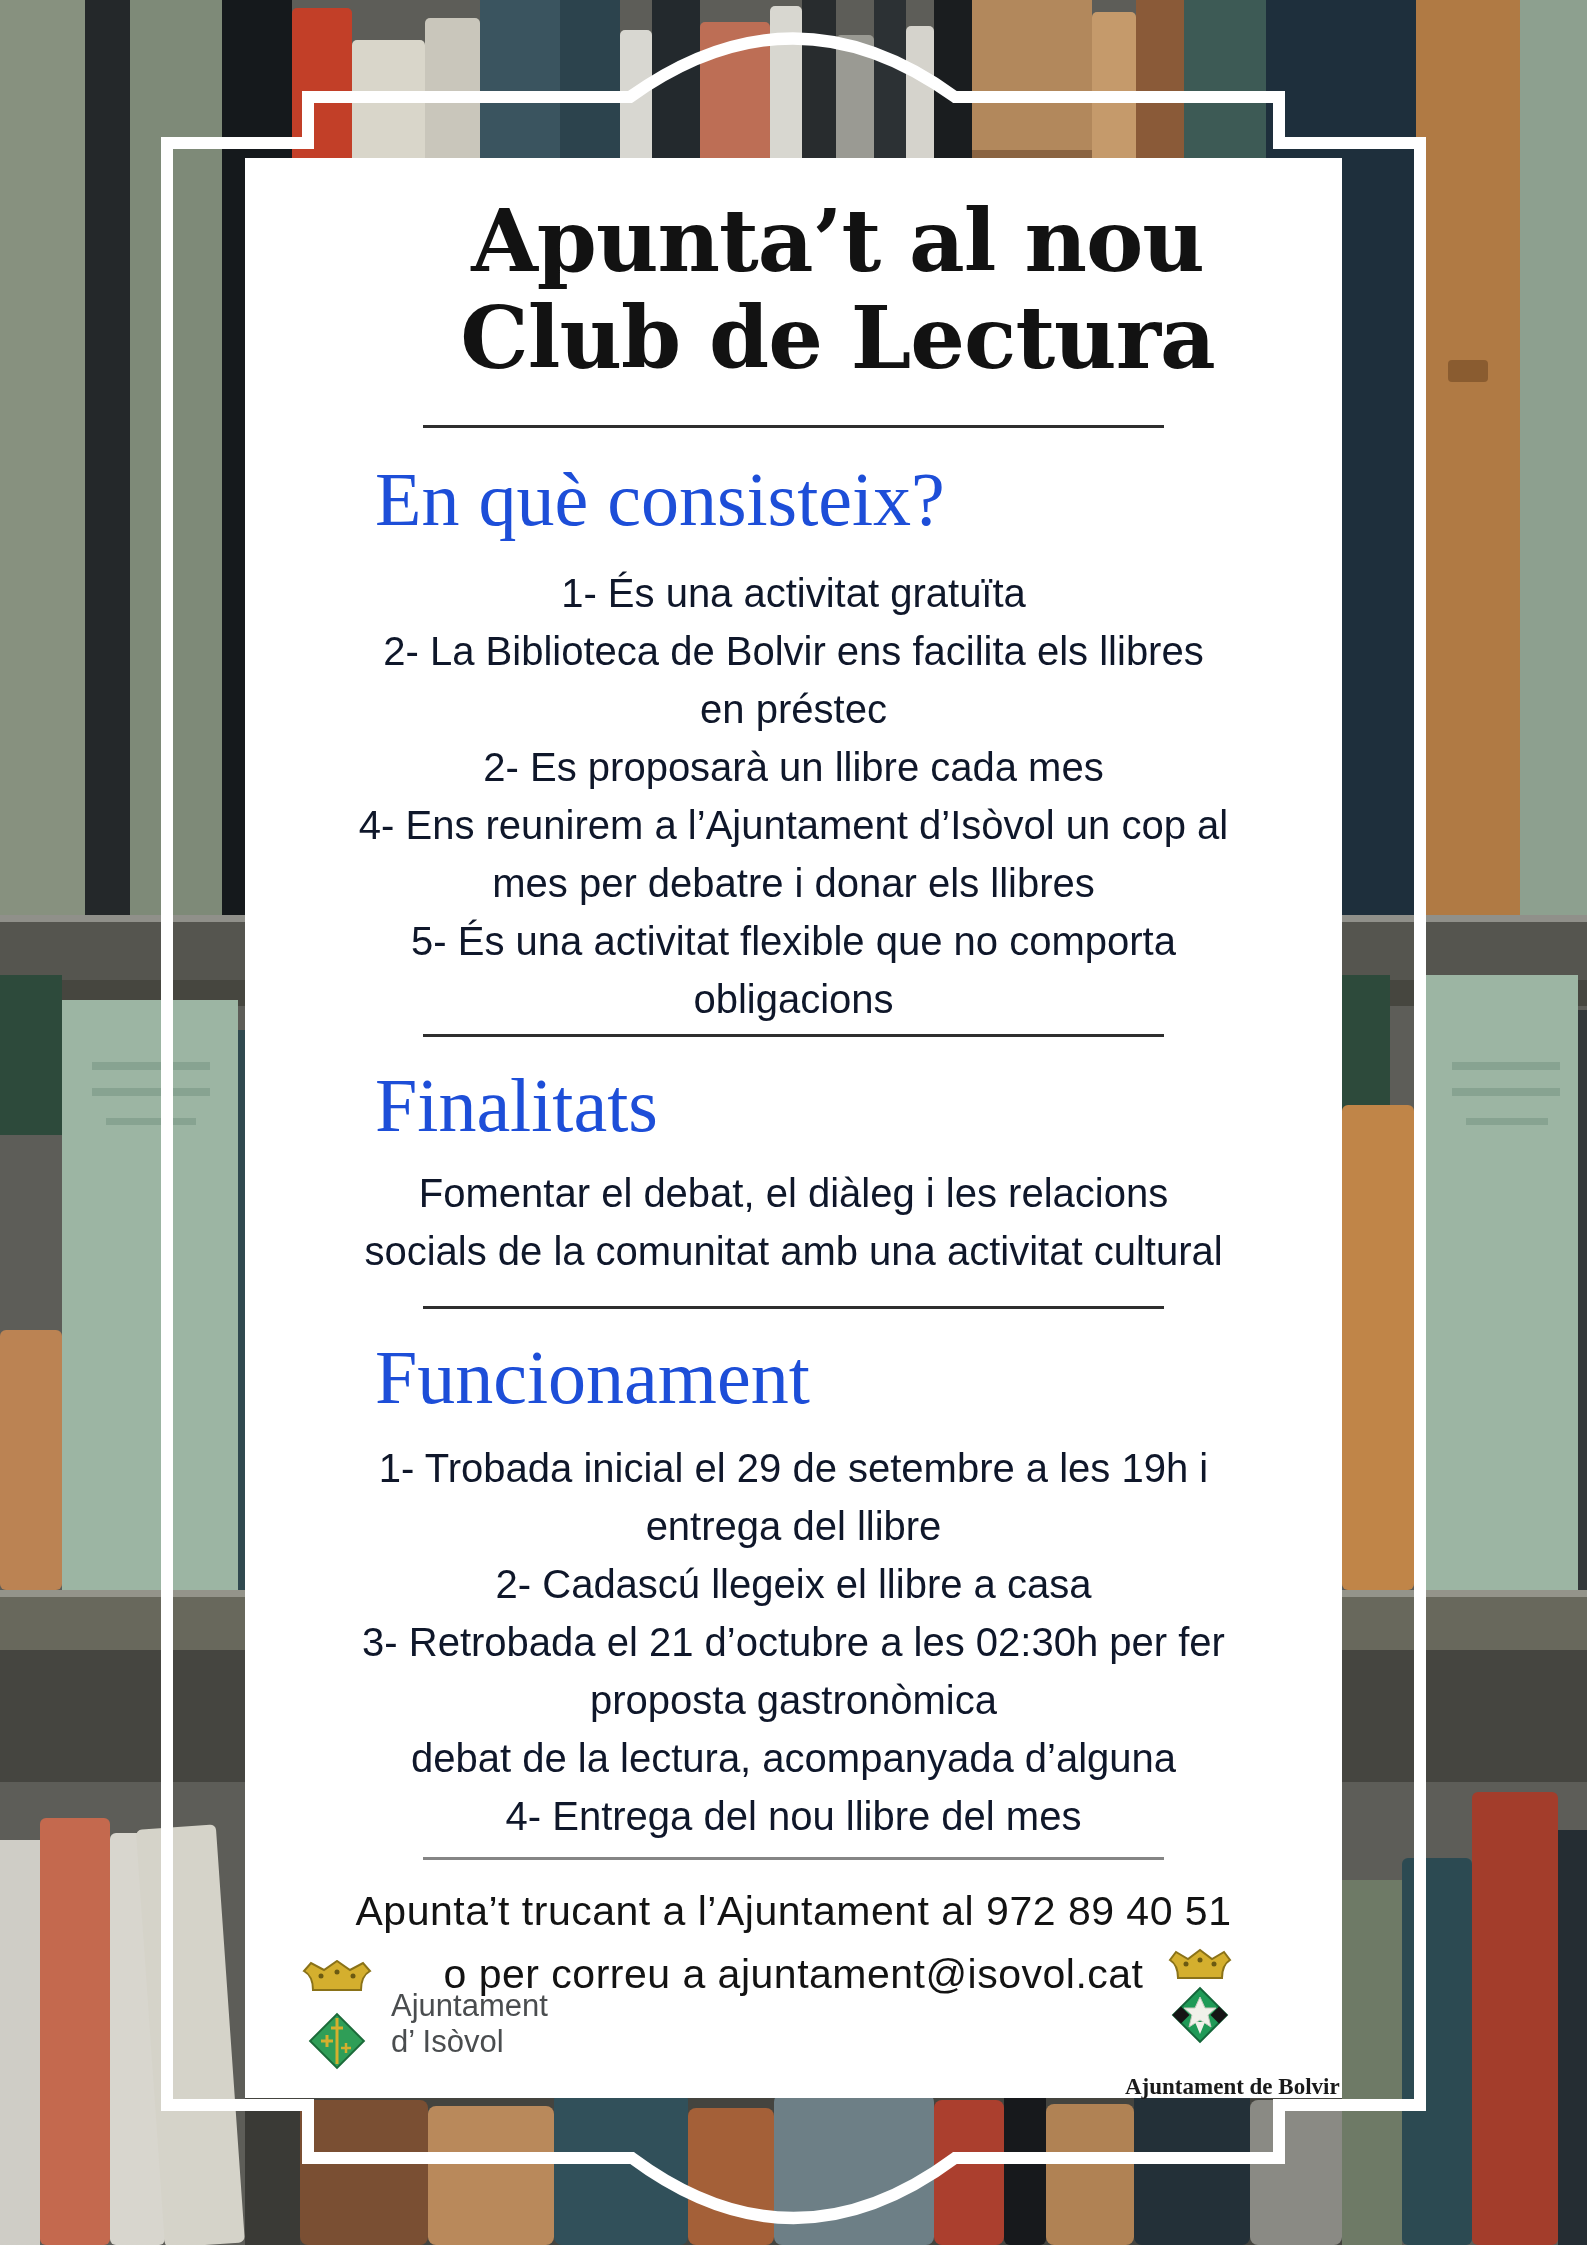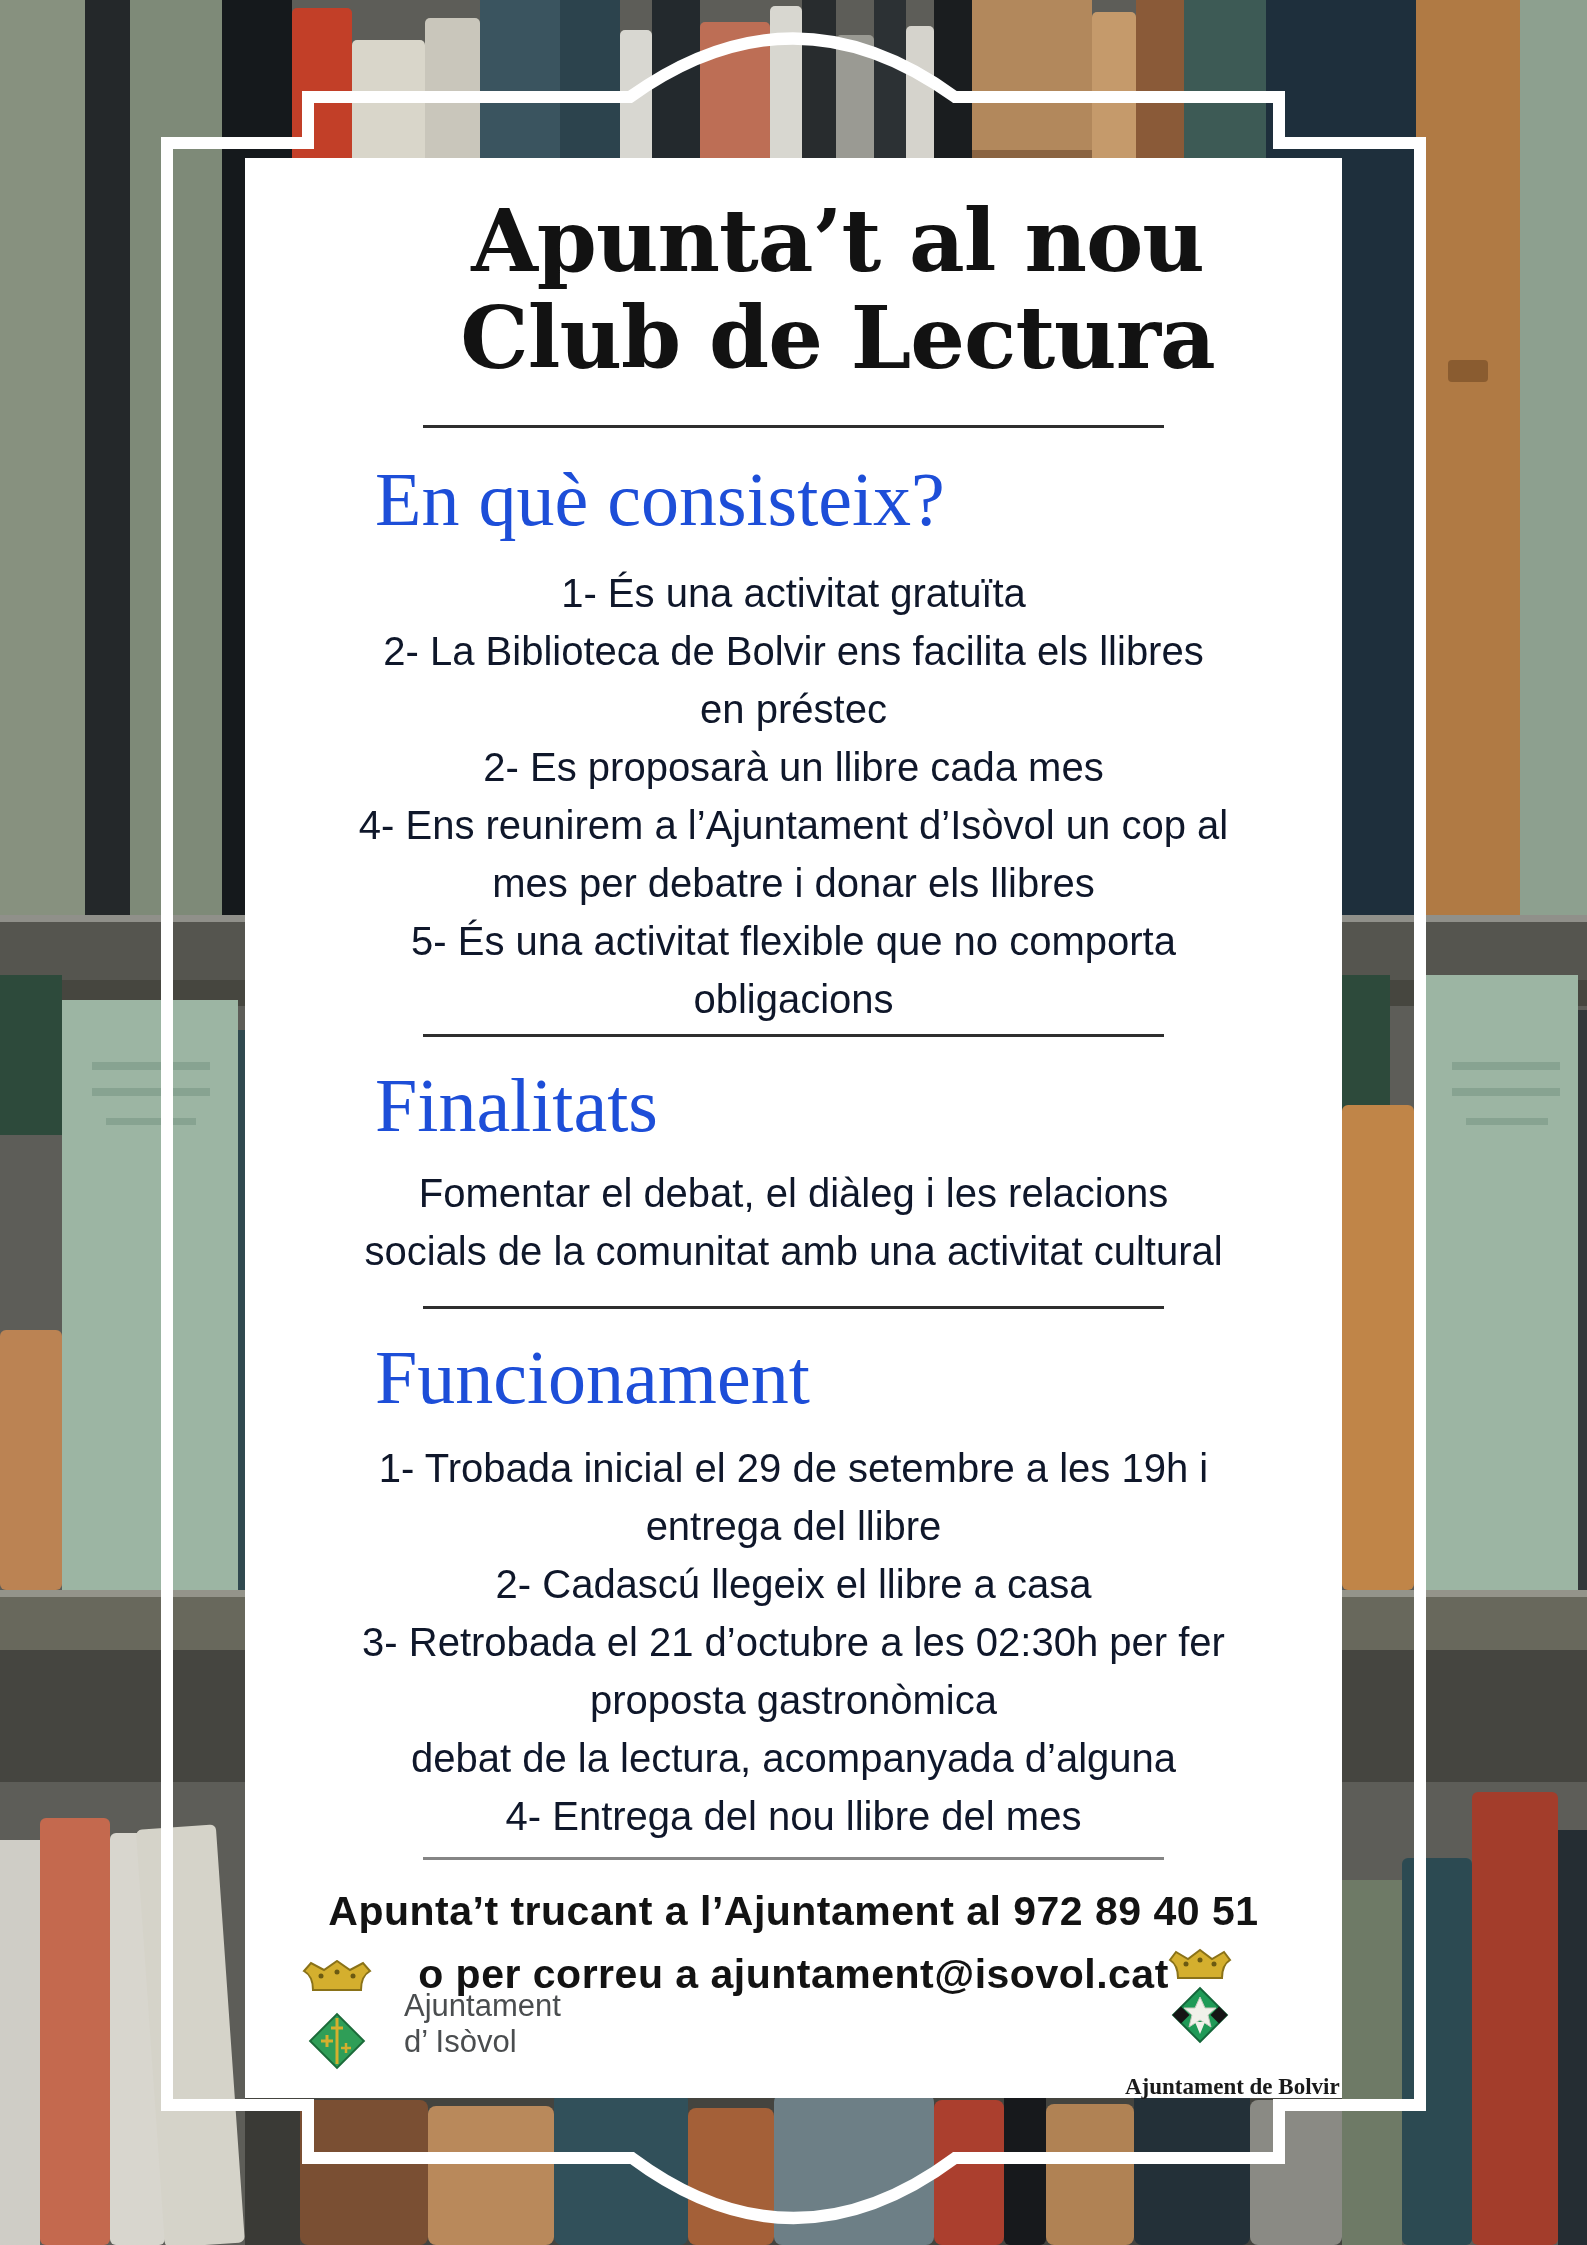--- a/index.html
+++ b/index.html
@@ -33,25 +33,25 @@
   .h1{top:302px}.h2{top:908px}.h3{top:1180px}
 
   .body-list{
     position:absolute;left:0;width:100%;text-align:center;
     font-size:40px;line-height:58px;color:#0f172a;
   }
   .l1{top:406px}.t2{top:1006px}.l2{top:1281px}
 
   .contact{
     position:absolute;top:1722px;left:0;width:100%;text-align:center;
-    font-weight:700;font-size:41px;line-height:63px;color:#131313;
+    font-weight:400;font-size:41px;line-height:63px;color:#131313;
     letter-spacing:0.5px;
   }
 
-  .logo-isovol{position:absolute;left:52px;top:1802px;display:flex;align-items:flex-start;gap:13px;}
+  .logo-isovol{position:absolute;left:52px;top:1802px;display:flex;align-items:flex-start;}
   .logo-isovol .logo-text{
     margin-left:14px;margin-top:28px;
     font-size:31px;line-height:36px;color:#4a4d4f;font-weight:400;
   }
   .logo-bolvir{position:absolute;left:880px;top:1790px;width:150px;text-align:center;}
   .logo-bolvir .caption{
     margin-top:4px;font-family:"Liberation Serif", serif;font-weight:700;
     font-size:23px;color:#1a1a1a;white-space:nowrap;
   }
 </style>

